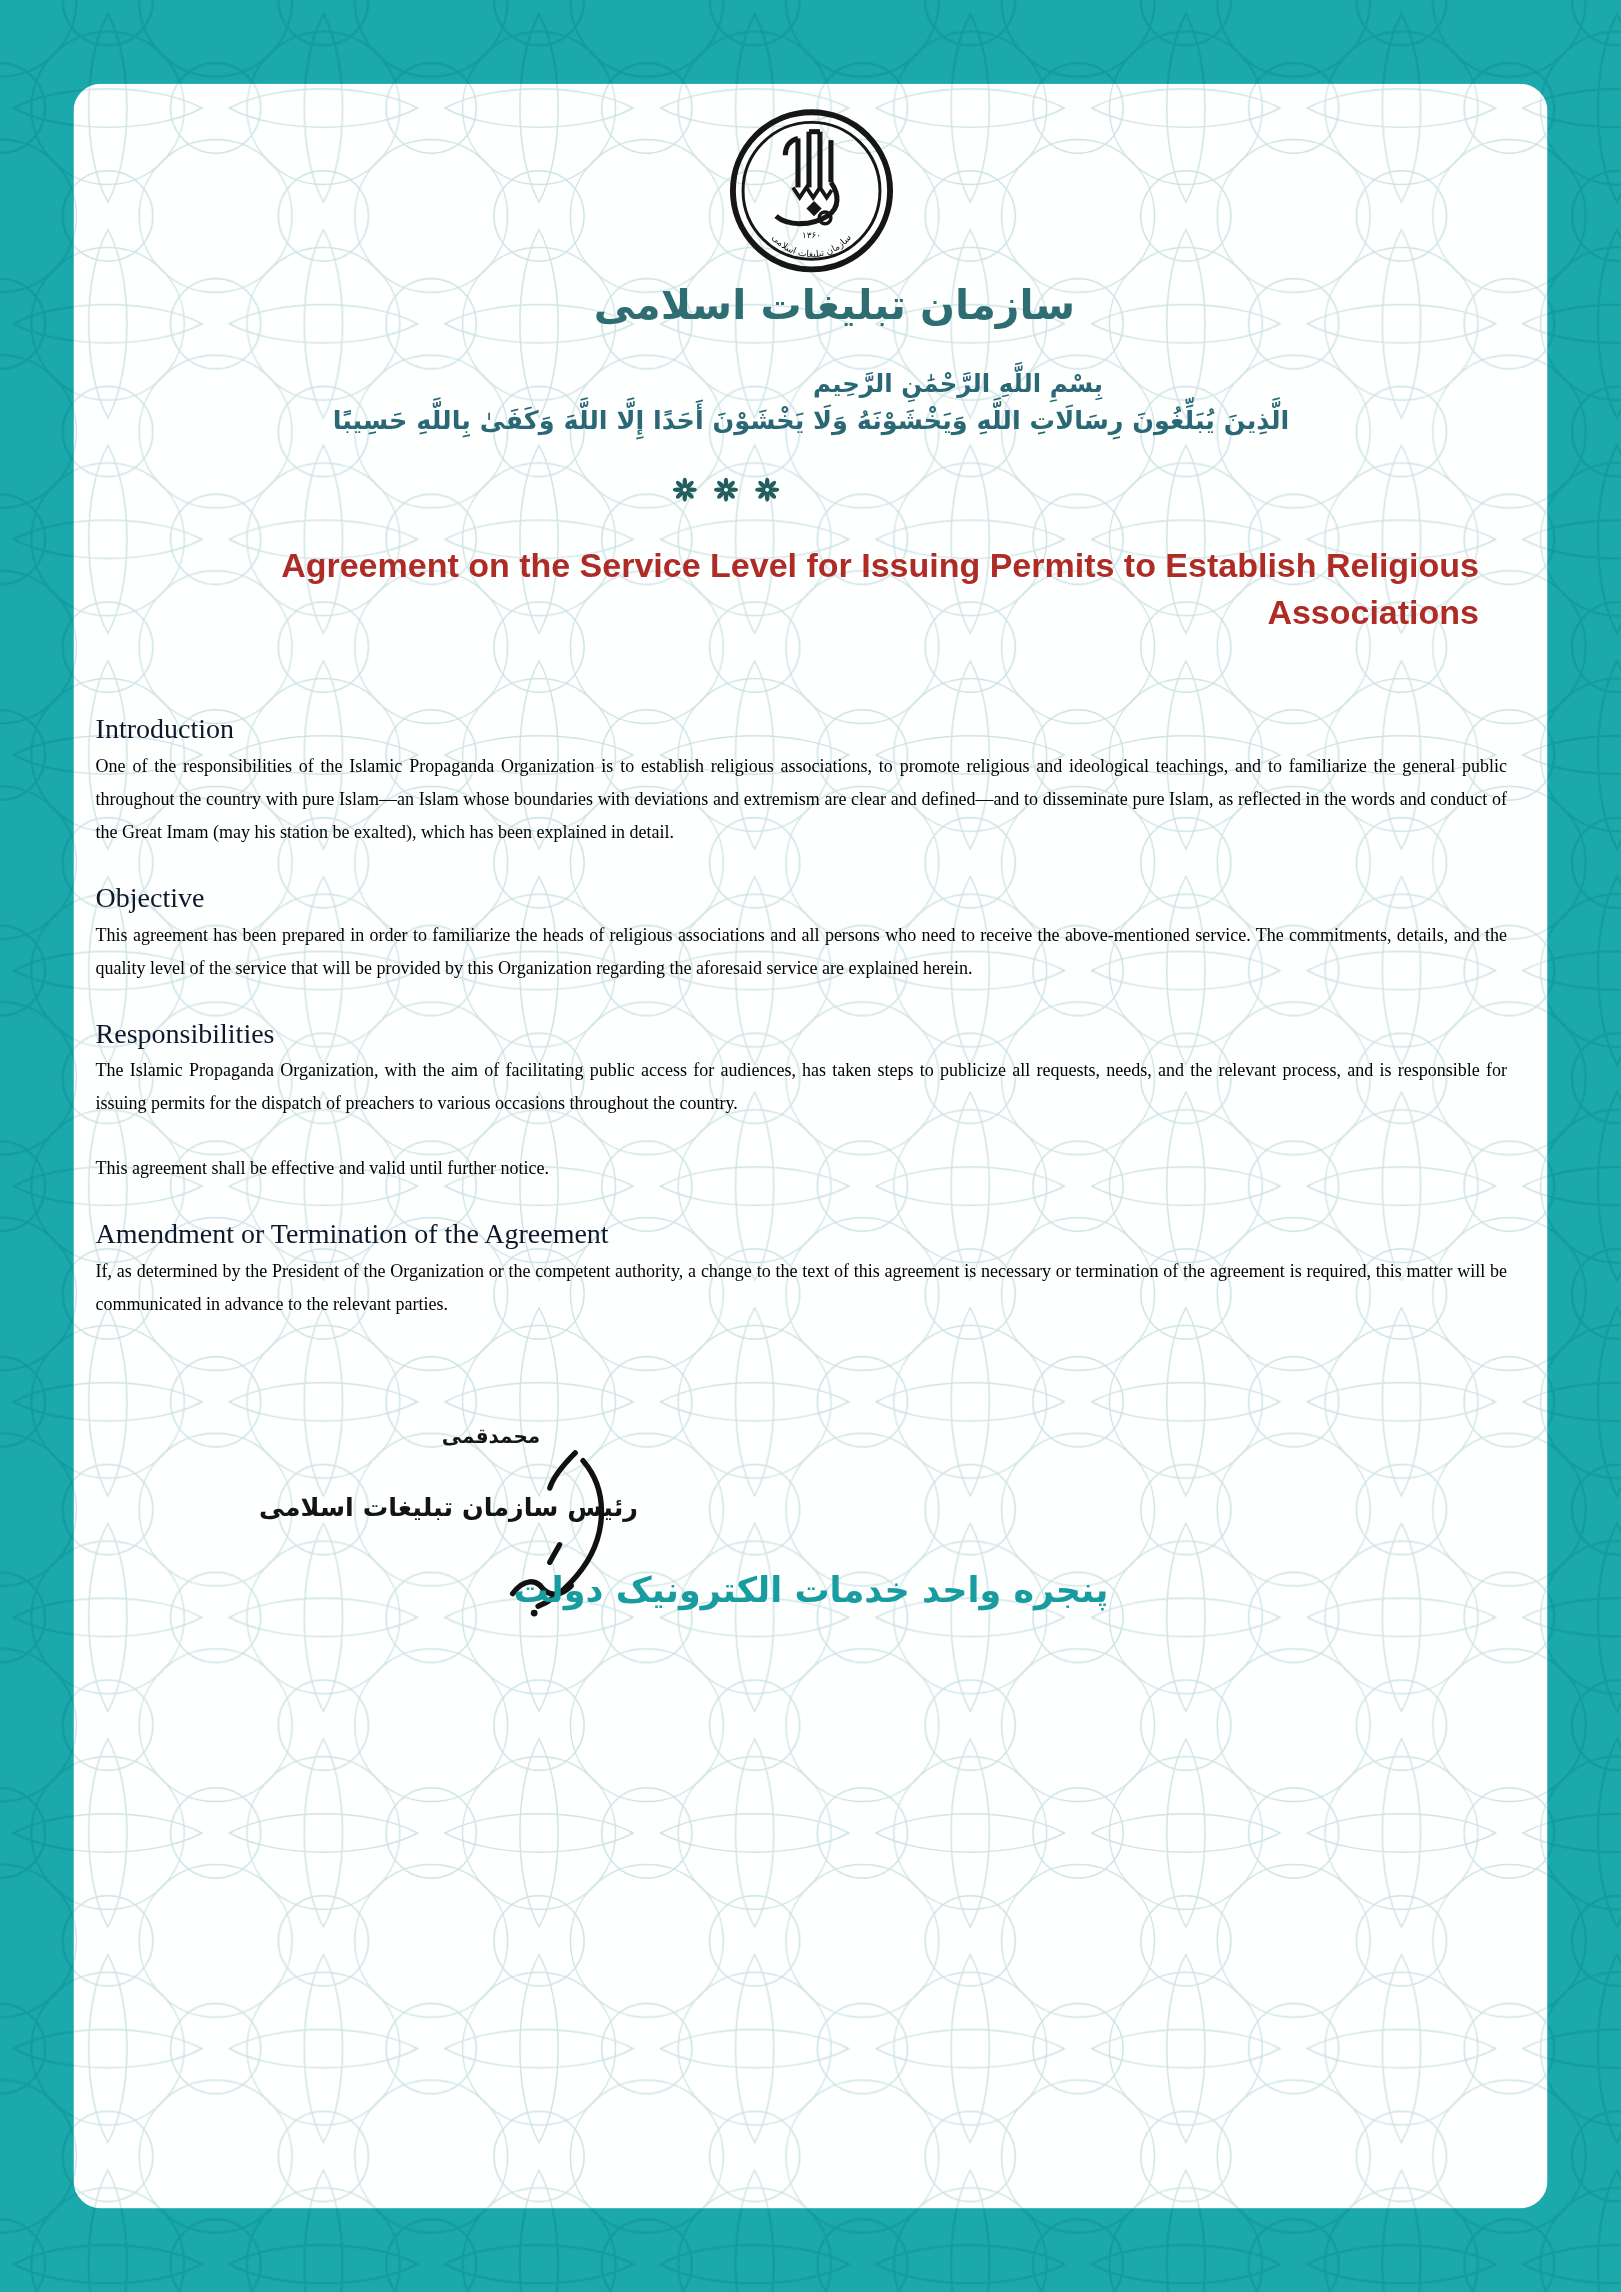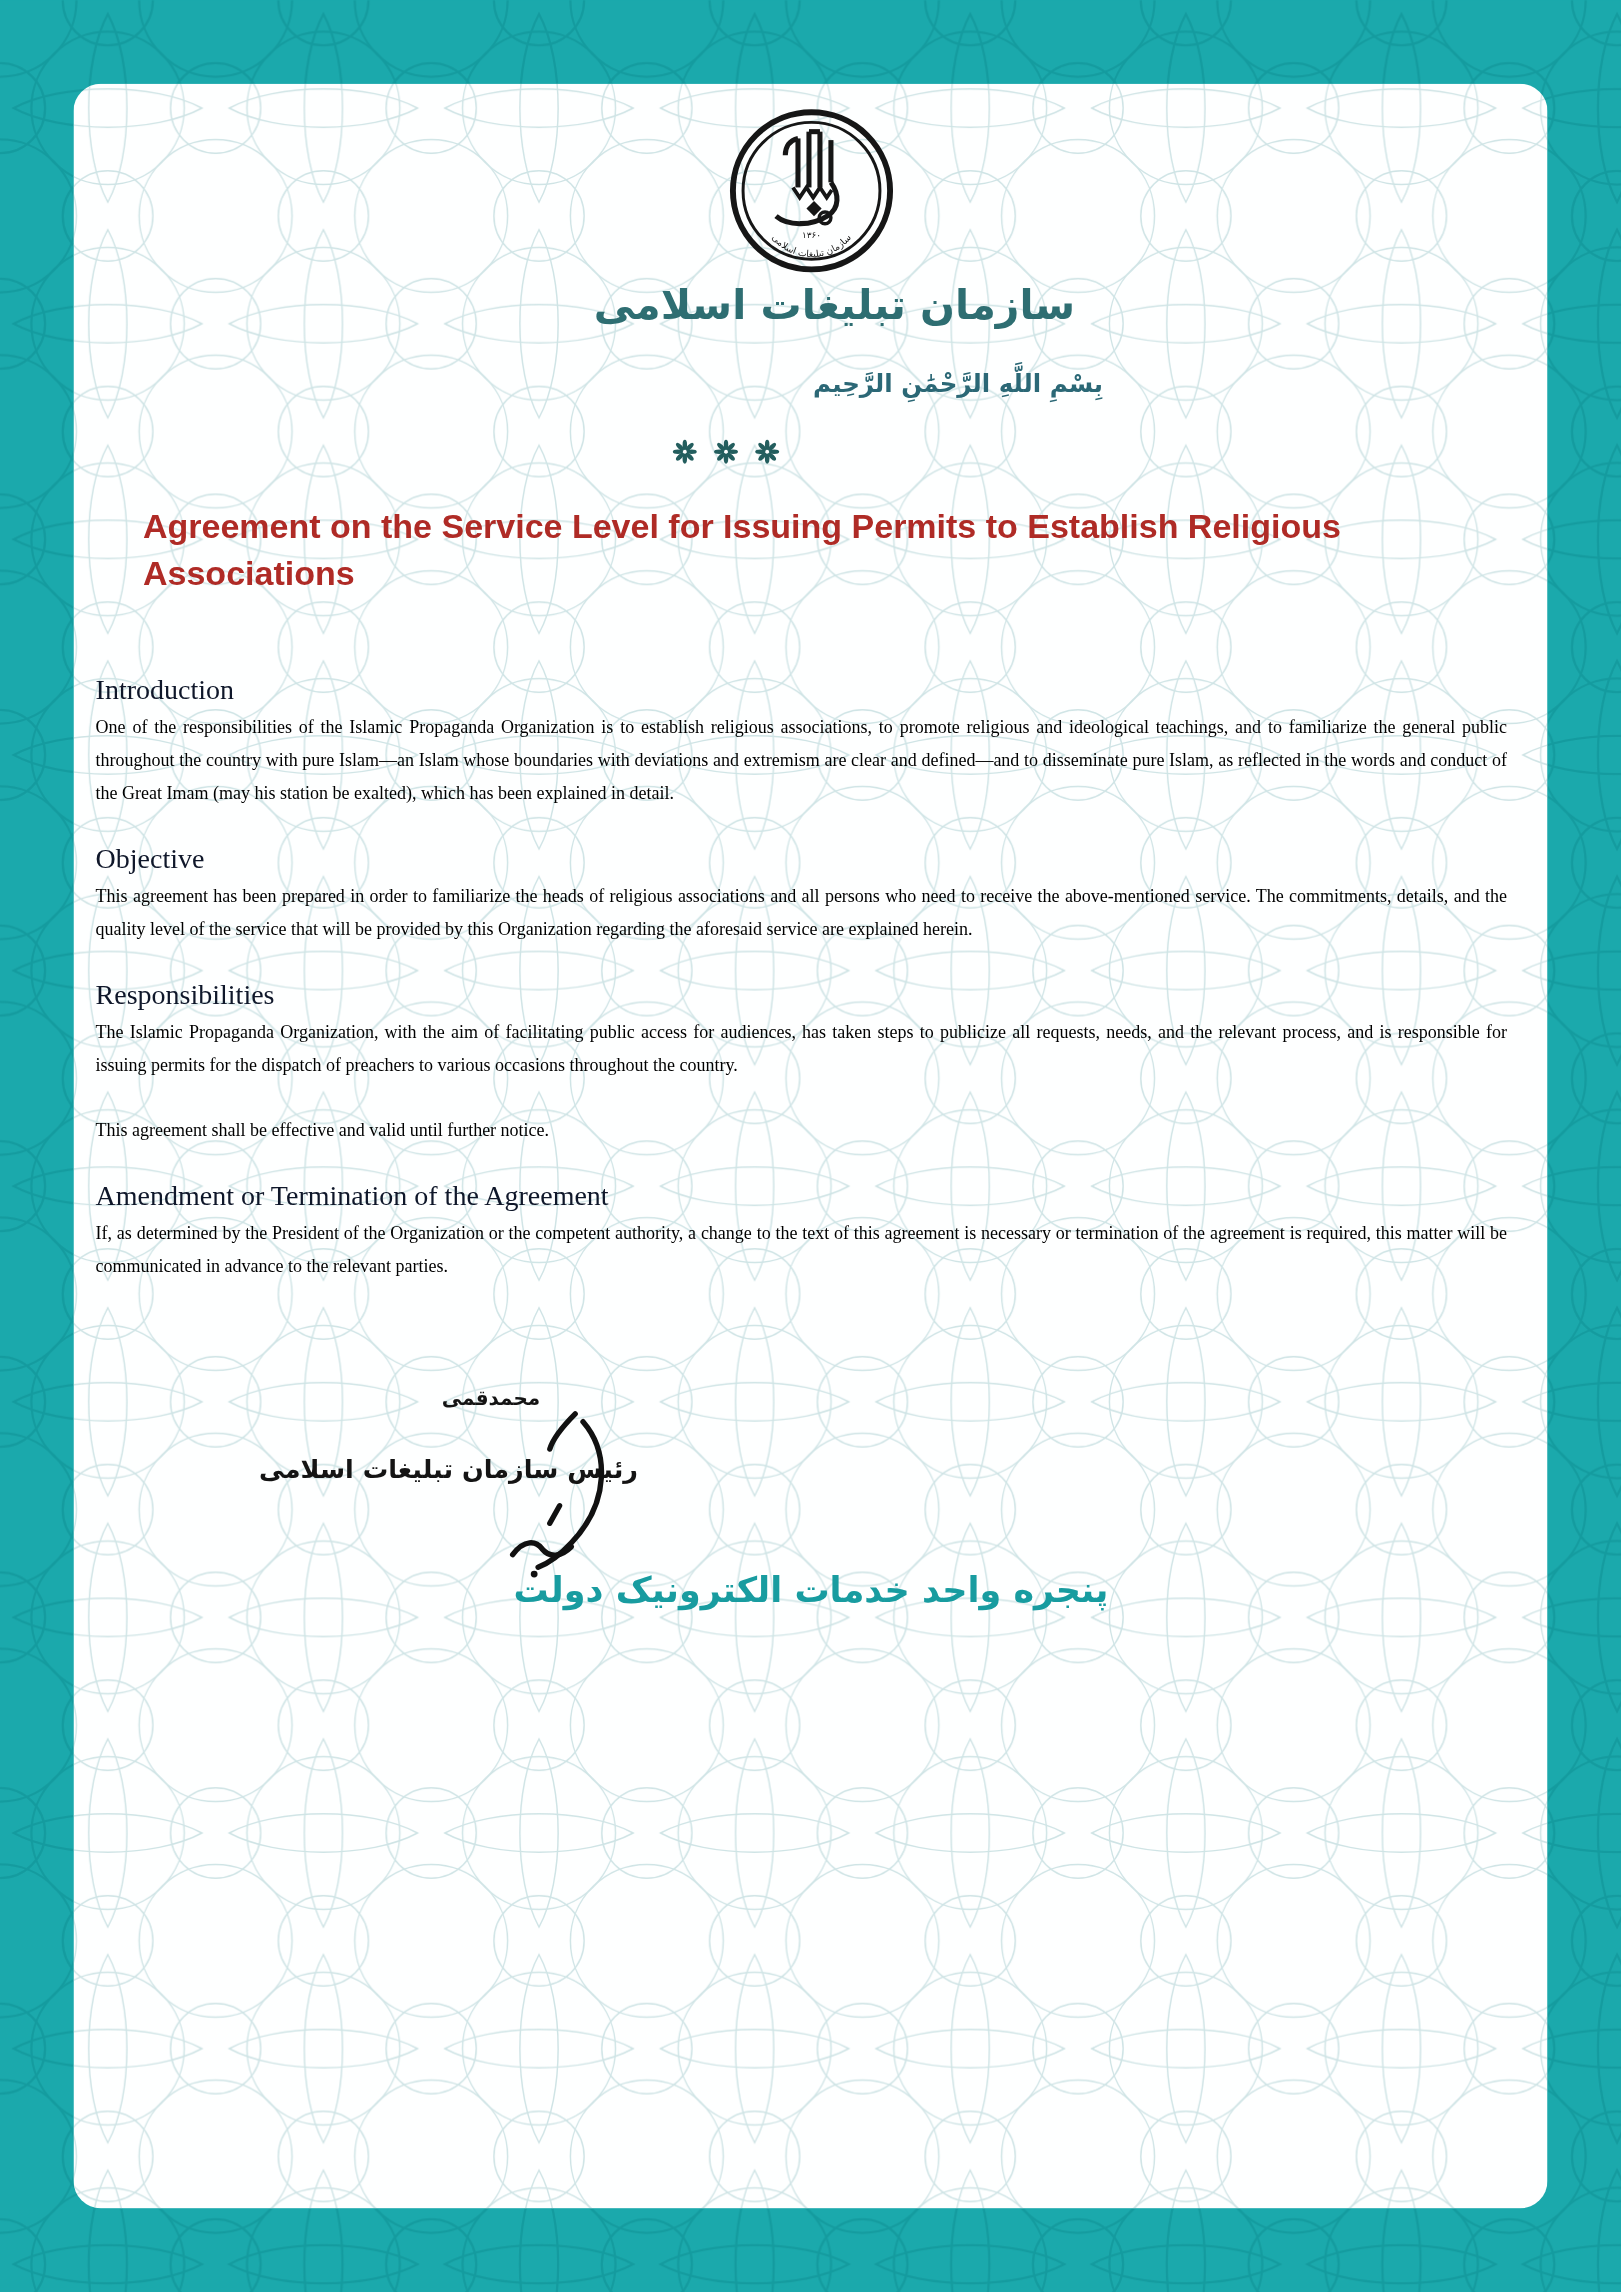--- a/index.html
+++ b/index.html
@@ -53,21 +53,21 @@
   }
   .ornament-row {
     margin-top:41px;
     text-align:center;
     transform:translateX(-85px);
     height:25.5px;
   }
   .doc-title {
     margin-top:39px;
     padding:0 69px;
-    text-align:left;
+    text-align:right;
     font-family:"Liberation Sans", sans-serif;
     font-weight:bold;
     font-size:34px;
     line-height:47px;
     color:#AF2B26;
   }
 
   .sections { margin-top:76px; padding-left:21.6px; padding-right:41px; }
   .section { margin-top:32px; }
   .section:first-child { margin-top:0; }
@@ -172,20 +172,21 @@
     <path id="arcPath" d="M 44 138 A 60 60 0 0 0 156 138" fill="none" stroke="none"></path>
     <text font-family="DejaVu Sans, sans-serif" font-size="11" fill="#161616">
       <textPath href="#arcPath" xlink:href="#arcPath" startOffset="50%" text-anchor="middle">سازمان تبلیغات اسلامی</textPath>
     </text>
   </svg>
 
   <div class="calligraphy">سازمان تبلیغات اسلامی</div>
 
   <div class="bismillah">بِسْمِ اللَّهِ الرَّحْمَٰنِ الرَّحِيم</div>
 
+  <div class="verse">الَّذِينَ يُبَلِّغُونَ رِسَالَاتِ اللَّهِ وَيَخْشَوْنَهُ وَلَا يَخْشَوْنَ أَحَدًا إِلَّا اللَّهَ وَكَفَىٰ بِاللَّهِ حَسِيبًا</div>
 
   <div class="ornament-row">
     <svg xmlns="http://www.w3.org/2000/svg" width="108" height="25.5" viewBox="0 0 110 26">
       <g fill="#235E5E">
         <g transform="translate(13,13)">
           <g>
               <ellipse cx="0" cy="-7" rx="2.3" ry="5.2"></ellipse>
               <ellipse cx="0" cy="7" rx="2.3" ry="5.2"></ellipse>
               <ellipse cx="-7" cy="0" rx="5.2" ry="2.3"></ellipse>
               <ellipse cx="7" cy="0" rx="5.2" ry="2.3"></ellipse>

